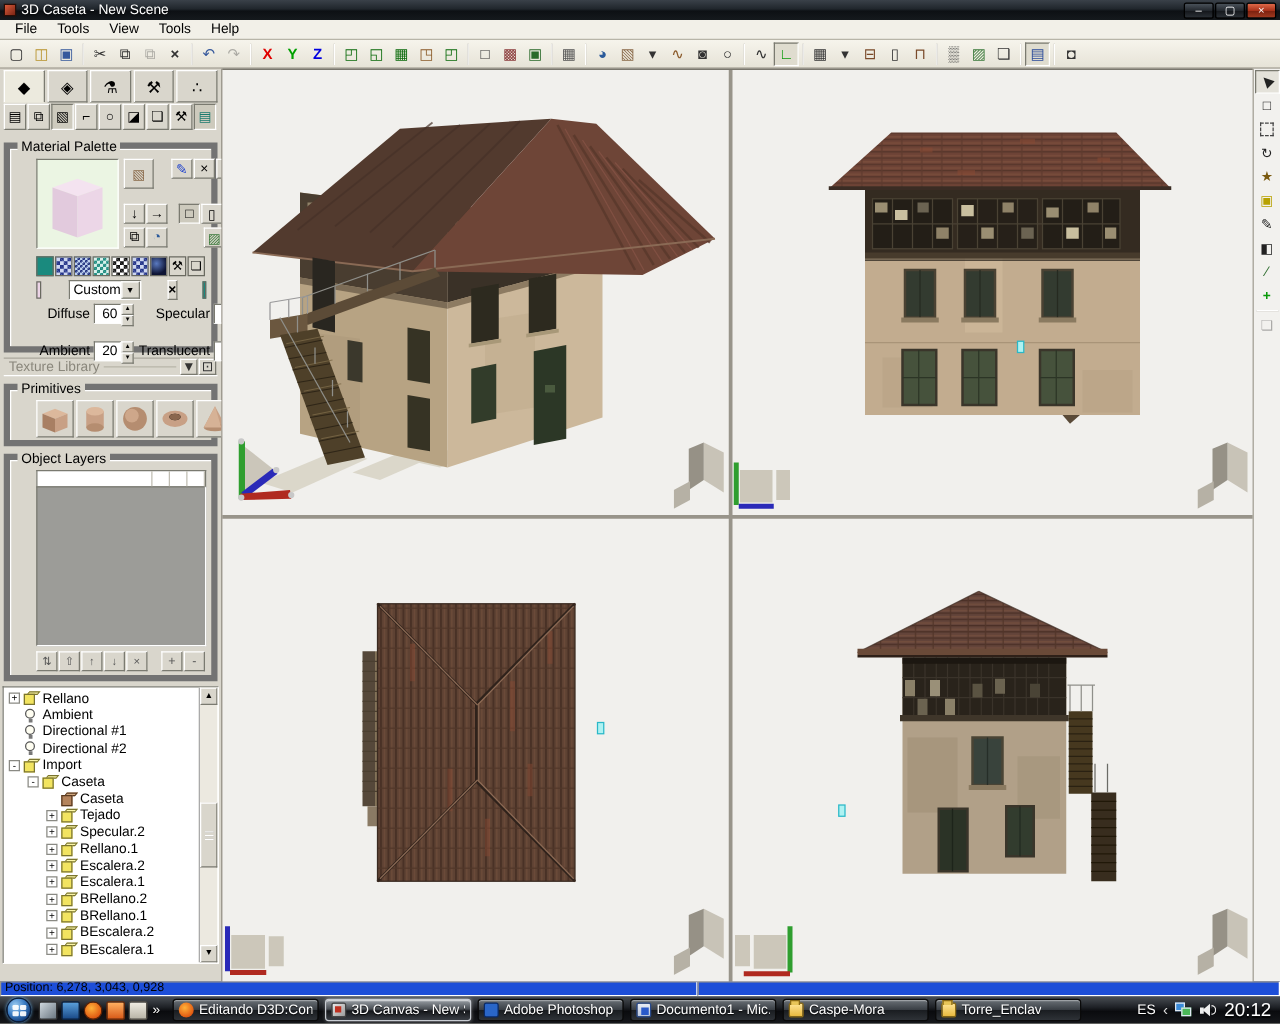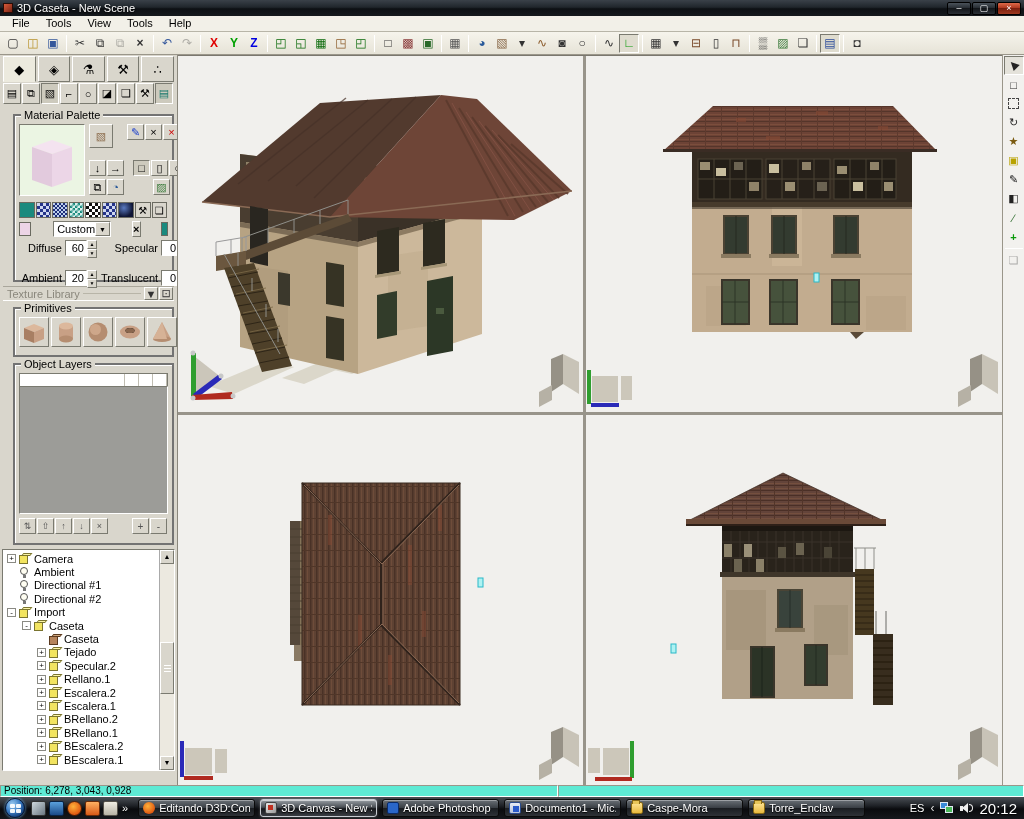--- a/index.html
+++ b/index.html
@@ -37,21 +37,21 @@
   .rt-marquee{width:11px;height:11px;border:1px dashed #444;}
 
   
   .ltabs{display:flex;height:26px;margin-bottom:1px;}
   .ltab{flex:1;margin:0 1px;border:1px solid;border-color:#fff #7a7a70 #7a7a70 #fff;background:#d9d6cc;display:flex;align-items:center;justify-content:center;font-size:13px;}
   .ltab.active{background:#eceade;border-bottom-color:#eceade;}
   .lrow{display:flex;height:25px;margin-bottom:2px;padding-left:1px;}
   .pbtn{width:18px;height:21px;margin-right:1px;border:1px solid;border-color:#fff #7a7a70 #7a7a70 #fff;background:#d9d6cc;display:flex;align-items:center;justify-content:center;font-size:11px;}
   .pbtn.pressed{border-color:#7a7a70 #fff #fff #7a7a70;background:#cdcabd;}
 
-  .gbox{position:relative;border:2px solid #737373;box-shadow:1px 1px 0 #fff inset;margin:6px 1px 4px 11px;padding:8px 4px 4px 4px;}
+  .gbox{position:relative;border:5px solid #737373;box-shadow:1px 1px 0 #fff inset;margin:6px 1px 4px 1px;padding:8px 4px 4px 21px;}
   .gbox-title{position:absolute;top:-7px;left:6px;background:#d9d6cc;padding:0 3px;font-size:11px;}
 
   .mat-top{display:flex;}
   .mat-preview{width:66px;height:72px;border:1px solid;border-color:#7a7a70 #fff #fff #7a7a70;background:#ebf5e3;flex:none;}
   .mat-right{flex:1;padding-left:4px;}
   .mat-row{display:flex;margin-bottom:3px;}
   .mat-row .pbtn{width:17px;height:16px;}
   .mat-row .big{width:24px;height:24px;}
   .swatch-row{display:flex;margin:4px 0 3px 0;}
   .swatch{width:17px;height:16px;border:1px solid #6a6a60;margin-right:1px;display:flex;align-items:center;justify-content:center;font-size:10px;background:#d9d6cc;}
@@ -114,21 +114,21 @@
   .vp-tl{left:0;top:0;width:405px;height:356px;}
   .vp-tr{left:408px;top:0;right:0;height:356px;}
   .vp-bl{left:0;top:359px;width:405px;bottom:0;}
   .vp-br{left:408px;top:359px;right:0;bottom:0;}
   .corner-mark{position:absolute;right:2px;bottom:2px;}
   .ax{position:absolute;pointer-events:none;}
   .axbar{position:absolute;}
 
   
   .statusbar{height:12px;background:#e8e5db;display:flex;font-size:10px;}
-  .sb-cell{border:1px solid;border-color:#9a968a #fff #fff #9a968a;padding:0 3px;line-height:10px;background:#5eead4;white-space:nowrap;}
+  .sb-cell{border:1px solid;border-color:#9a968a #fff #fff #9a968a;padding:0 3px;line-height:10px;background:#1d4ed8;white-space:nowrap;}
   .sb-1{width:558px;}
   .sb-2{flex:1;}
 
   
   .taskbar{height:22px;background:linear-gradient(#4a4f55,#1e2126 40%,#0a0b0e 55%,#16181c);display:flex;align-items:center;position:relative;}
   .start-orb{width:20px;height:20px;margin:0 6px 0 5px;border-radius:50%;background:radial-gradient(circle at 35% 30%,#9ecdf2,#3a7cc4 45%,#123a74 80%);border:1px solid #0a1c3a;box-shadow:0 0 3px #6ab0e8;display:grid;grid-template-columns:5px 5px;grid-template-rows:4px 4px;gap:1px;align-content:center;justify-content:center;}
   .start-orb i{background:rgba(255,255,255,.92);border-radius:1px;display:block;}
   .ql{display:flex;align-items:center;gap:3px;}
   .ql-icon{width:15px;height:15px;border-radius:2px;}
   .qi-desktop{background:linear-gradient(135deg,#cfd8de,#6a7680);border:1px solid #333;}
@@ -573,21 +573,21 @@
       </div>
 
       <div class="tree">
         <div>
             <div class="tree-row" style="padding-left: 2px;">
               <span class="toggle">+</span>
               <span class="ticon">
                 <span class="cube-t"></span>
                 <span class="cube-f"></span>
               </span>
-              <span>Camera</span>
+              <span>Rellano</span>
             </div>
             <div class="tree-row" style="padding-left: 2px;">
               <span class="tspace"></span>
               <span class="ticon">
                 <span class="bulb"></span>
                 <span class="bulb-base"></span>
               </span>
               <span>Ambient</span>
             </div>
             <div class="tree-row" style="padding-left: 2px;">

